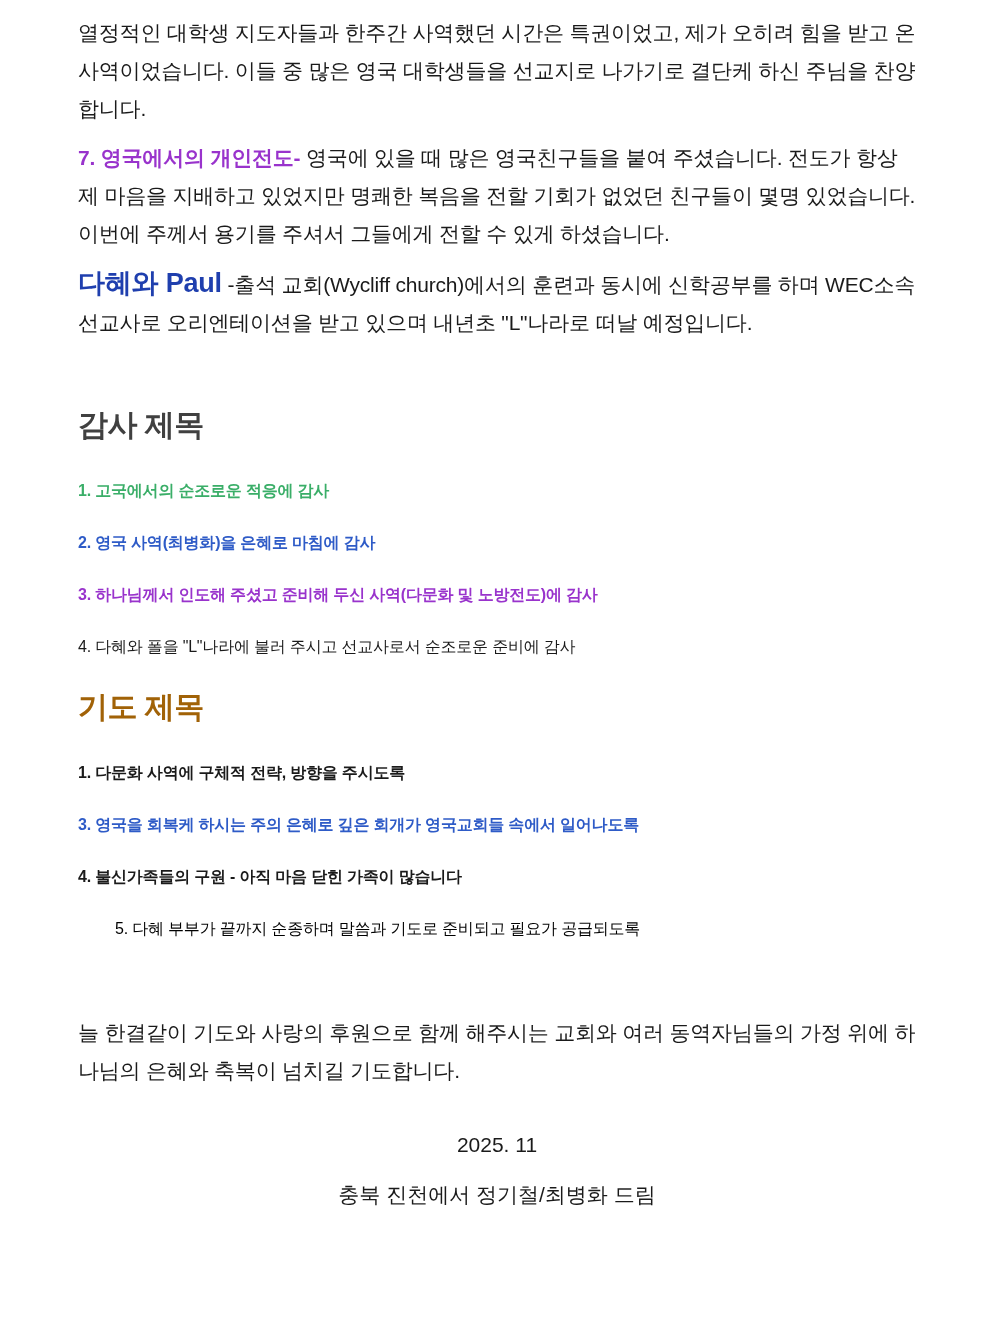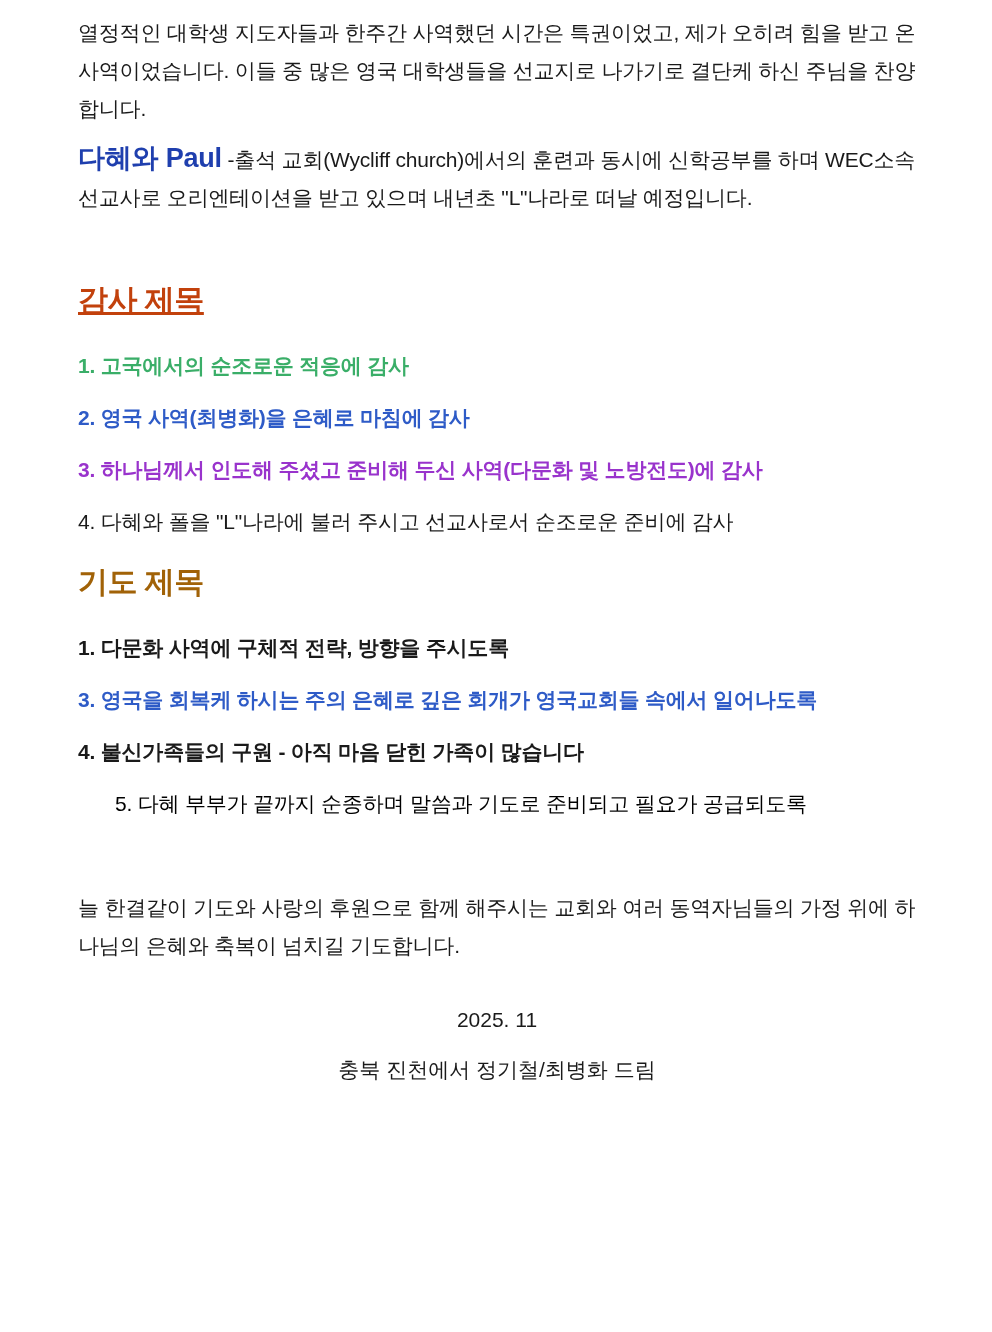--- a/index.html
+++ b/index.html
@@ -39,21 +39,21 @@
     margin: 0 0 30px 0;
     letter-spacing: -0.5px;
   }
   .section-title.first {
     margin-top: 66px;
   }
   .section-title.second {
     margin-top: 24px;
   }
   .list-item {
-    font-size: 21px;
+    font-size: 16px;
     line-height: 38px;
     margin: 0 0 14px 0;
     letter-spacing: -0.2px;
   }
   .closing {
     margin-top: 66px;
   }
   .center-line {
     font-size: 21px;
     line-height: 38px;
@@ -63,26 +63,29 @@
   .date-line { margin-top: 36px; }
   .sig-line  { margin-top: 12px; }
 </style>
 </head>
 <body>
 
 <div class="page">
 
   <p class="para">열정적인 대학생 지도자들과 한주간 사역했던 시간은 특권이었고, 제가 오히려 힘을 받고 온 사역이었습니다. 이들 중 많은 영국 대학생들을 선교지로 나가기로 결단케 하신 주님을 찬양합니다.</p>
 
+  <p class="para">
+    <span class="lead-purple" style="color: rgb(153, 51, 204);">7. 영국에서의 개인전도-</span><span> 영국에 있을 때 많은 영국친구들을 붙여 주셨습니다. 전도가 항상 제 마음을 지배하고 있었지만 명쾌한 복음을 전할 기회가 없었던 친구들이 몇명 있었습니다. 이번에 주께서 용기를 주셔서 그들에게 전할 수 있게 하셨습니다.</span>
+  </p>
 
   <p class="para">
     <span class="lead-blue" style="color: rgb(31, 63, 174);">다혜와 Paul</span><span> -출석 교회(Wycliff church)에서의 훈련과 동시에 신학공부를 하며 WEC소속 선교사로 오리엔테이션을 받고 있으며 내년초 "L"나라로 떠날 예정입니다.</span>
   </p>
 
-  <h2 class="section-title first" style="color: #c2410c; text-decoration: underline;">감사 제목</h2>
+  <h2 class="section-title first" style="color: #404040;">감사 제목</h2>
 
   <p class="list-item" style="color: rgb(58, 174, 104); font-weight: bold;">1. 고국에서의 순조로운 적응에 감사</p>
   <p class="list-item" style="color: rgb(46, 91, 199); font-weight: bold;">2. 영국 사역(최병화)을 은혜로 마침에 감사</p>
   <p class="list-item" style="color: rgb(153, 51, 204); font-weight: bold;">3. 하나님께서 인도해 주셨고 준비해 두신 사역(다문화 및 노방전도)에 감사</p>
   <p class="list-item" style="color: rgb(26, 26, 26); font-weight: normal;">4. 다혜와 폴을 "L"나라에 불러 주시고 선교사로서 순조로운 준비에 감사</p>
 
   <h2 class="section-title second" style="color: #a16207;">기도 제목</h2>
 
   <p class="list-item" style="color: rgb(26, 26, 26); font-weight: bold;">1. 다문화 사역에 구체적 전략, 방향을 주시도록</p>
   <p class="list-item" style="color: rgb(46, 91, 199); font-weight: bold;">3. 영국을 회복케 하시는 주의 은혜로 깊은 회개가 영국교회들 속에서 일어나도록</p>

